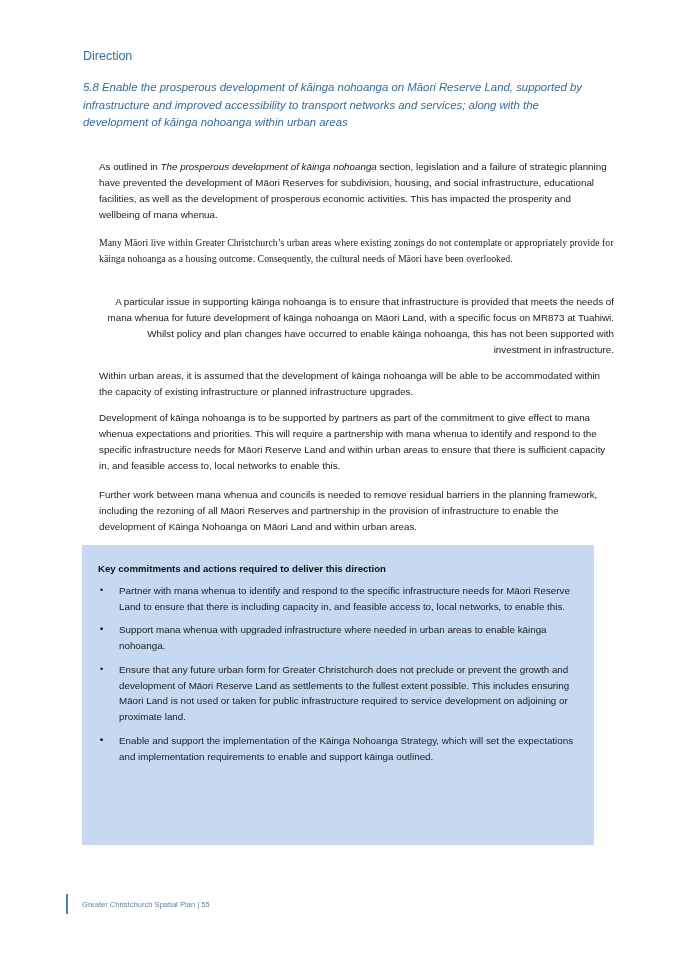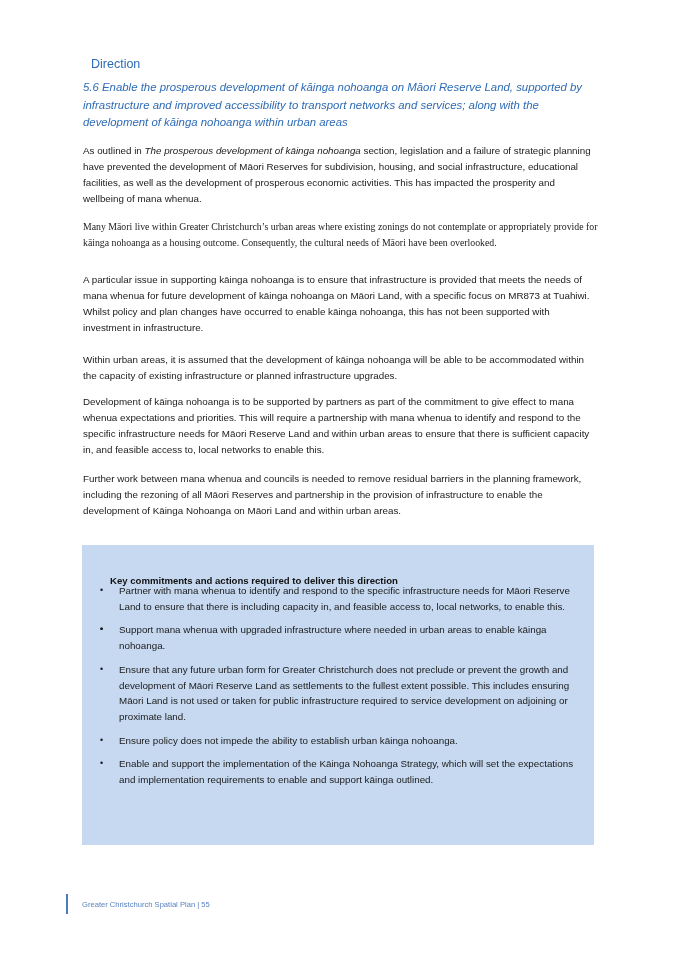--- a/index.html
+++ b/index.html
@@ -4,43 +4,43 @@
   <style>
     html, body { margin: 0; padding: 0; background: #ffffff; }
     body {
       width: 675px; height: 955px; position: relative; overflow: hidden;
       font-family: "Liberation Sans", "DejaVu Sans", sans-serif;
       color: #1a1a1a;
     }
     .page { position: absolute; left: 0; top: 0; width: 675px; height: 955px; }
     .heading {
       position: absolute; left: 83px; top: 49px;
-      font-size: 12.5px; color: #2e6bb5; margin: 8px; font-weight: normal;
+      font-size: 12.5px; color: #2e6bb5; margin: 0; font-weight: normal;
     }
     .subheading {
       position: absolute; left: 83px; top: 79px; width: 515px;
       font-size: 11.4px; line-height: 17.5px; color: #2e6bb5; font-style: italic; margin: 0;
     }
     .body-text {
       position: absolute; left: 83px; width: 515px;
-      font-size: 9.8px; line-height: 15.9px; color: #1a1a1a; margin: 0;
+      font-size: 9.8px; line-height: 15.9px; color: #1a1a1a; margin: 16px;
     }
     .p1 { top: 143px; }
     .p2 { top: 219px; font-family: Liberation Serif, serif; }
-    .p3 { top: 272px; }
+    .p3 { top: 278px; text-align: right; }
     .p4 { top: 352px; }
     .p5 { top: 394px; }
     .p6 { top: 471px; }
     .box {
       position: absolute; left: 82px; top: 545px; width: 512px; height: 300px;
       background: #c6d9f0;
     }
     .box-title {
       position: absolute; left: 16px; top: 18px;
-      font-size: 9.6px; font-weight: bold; color: #111; margin: 12px;
+      font-size: 9.6px; font-weight: bold; color: #111; margin: 0;
     }
     .box-list {
       position: absolute; left: 0; top: 38px; width: 512px;
       list-style: none; margin: 0; padding: 0;
     }
     .box-list li {
       position: relative; padding-left: 37px; padding-right: 14px;
       font-size: 9.8px; line-height: 15.9px; color: #1a1a1a;
       margin-bottom: 7.5px;
     }
@@ -57,42 +57,42 @@
     }
     em { font-style: italic; }
   </style>
 </head>
 <body>
 
 <div class="page">
 
   <h2 class="heading">Direction</h2>
 
-  <p class="subheading">5.6  Enable the prosperous development of kāinga nohoanga on Māori Reserve Land, supported by infrastructure and improved accessibility to transport networks and services; along with the development of kāinga nohoanga within urban areas</p>
+  <p class="subheading">5.8  Enable the prosperous development of kāinga nohoanga on Māori Reserve Land, supported by infrastructure and improved accessibility to transport networks and services; along with the development of kāinga nohoanga within urban areas</p>
 
   <p class="body-text p1"><span>As outlined in </span><em>The prosperous development of kāinga nohoanga</em><span> section, legislation and a failure of strategic planning have prevented the development of Māori Reserves for subdivision, housing, and social infrastructure, educational facilities, as well as the development of prosperous economic activities. This has impacted the prosperity and wellbeing of mana whenua.</span></p>
 
   <p class="body-text p2">Many Māori live within Greater Christchurch’s urban areas where existing zonings do not contemplate or appropriately provide for kāinga nohoanga as a housing outcome. Consequently, the cultural needs of Māori have been overlooked.</p>
 
   <p class="body-text p3">A particular issue in supporting kāinga nohoanga is to ensure that infrastructure is provided that meets the needs of mana whenua for future development of kāinga nohoanga on Māori Land, with a specific focus on MR873 at Tuahiwi. Whilst policy and plan changes have occurred to enable kāinga nohoanga, this has not been supported with investment in infrastructure.</p>
 
   <p class="body-text p4">Within urban areas, it is assumed that the development of kāinga nohoanga will be able to be accommodated within the capacity of existing infrastructure or planned infrastructure upgrades.</p>
 
   <p class="body-text p5">Development of kāinga nohoanga is to be supported by partners as part of the commitment to give effect to mana whenua expectations and priorities. This will require a partnership with mana whenua to identify and respond to the specific infrastructure needs for Māori Reserve Land and within urban areas to ensure that there is sufficient capacity in, and feasible access to, local networks to enable this.</p>
 
   <p class="body-text p6">Further work between mana whenua and councils is needed to remove residual barriers in the planning framework, including the rezoning of all Māori Reserves and partnership in the provision of infrastructure to enable the development of Kāinga Nohoanga on Māori Land and within urban areas.</p>
 
   <div class="box">
     <p class="box-title">Key commitments and actions required to deliver this direction</p>
     <ul class="box-list">
       <li><span class="bullet">•</span><span>Partner with mana whenua to identify and respond to the specific infrastructure needs for Māori Reserve Land to ensure that there is including capacity in, and feasible access to, local networks, to enable this.</span></li>
       <li><span class="bullet">•</span></li>
       <li><span class="bullet">•</span><span>Support mana whenua with upgraded infrastructure where needed in urban areas to enable kāinga nohoanga.</span></li>
       <li><span class="bullet">•</span><span>Ensure that any future urban form for Greater Christchurch does not preclude or prevent the growth and development of Māori Reserve Land as settlements to the fullest extent possible. This includes ensuring Māori Land is not used or taken for public infrastructure required to service development on adjoining or proximate land.</span></li>
-      <li><span class="bullet">•</span><span>Ensure policy does not impede the ability to establish urban kāinga nohoanga.</span></li>
+      <li><span class="bullet">•</span></li>
       <li><span class="bullet">•</span><span>Enable and support the implementation of the Kāinga Nohoanga Strategy, which will set the expectations and implementation requirements to enable and support kāinga outlined.</span></li>
     </ul>
   </div>
 
   <div class="footer-bar"></div>
   <div class="footer-text">Greater Christchurch Spatial Plan | 55</div>
 
 </div>
 
 </body></html>

